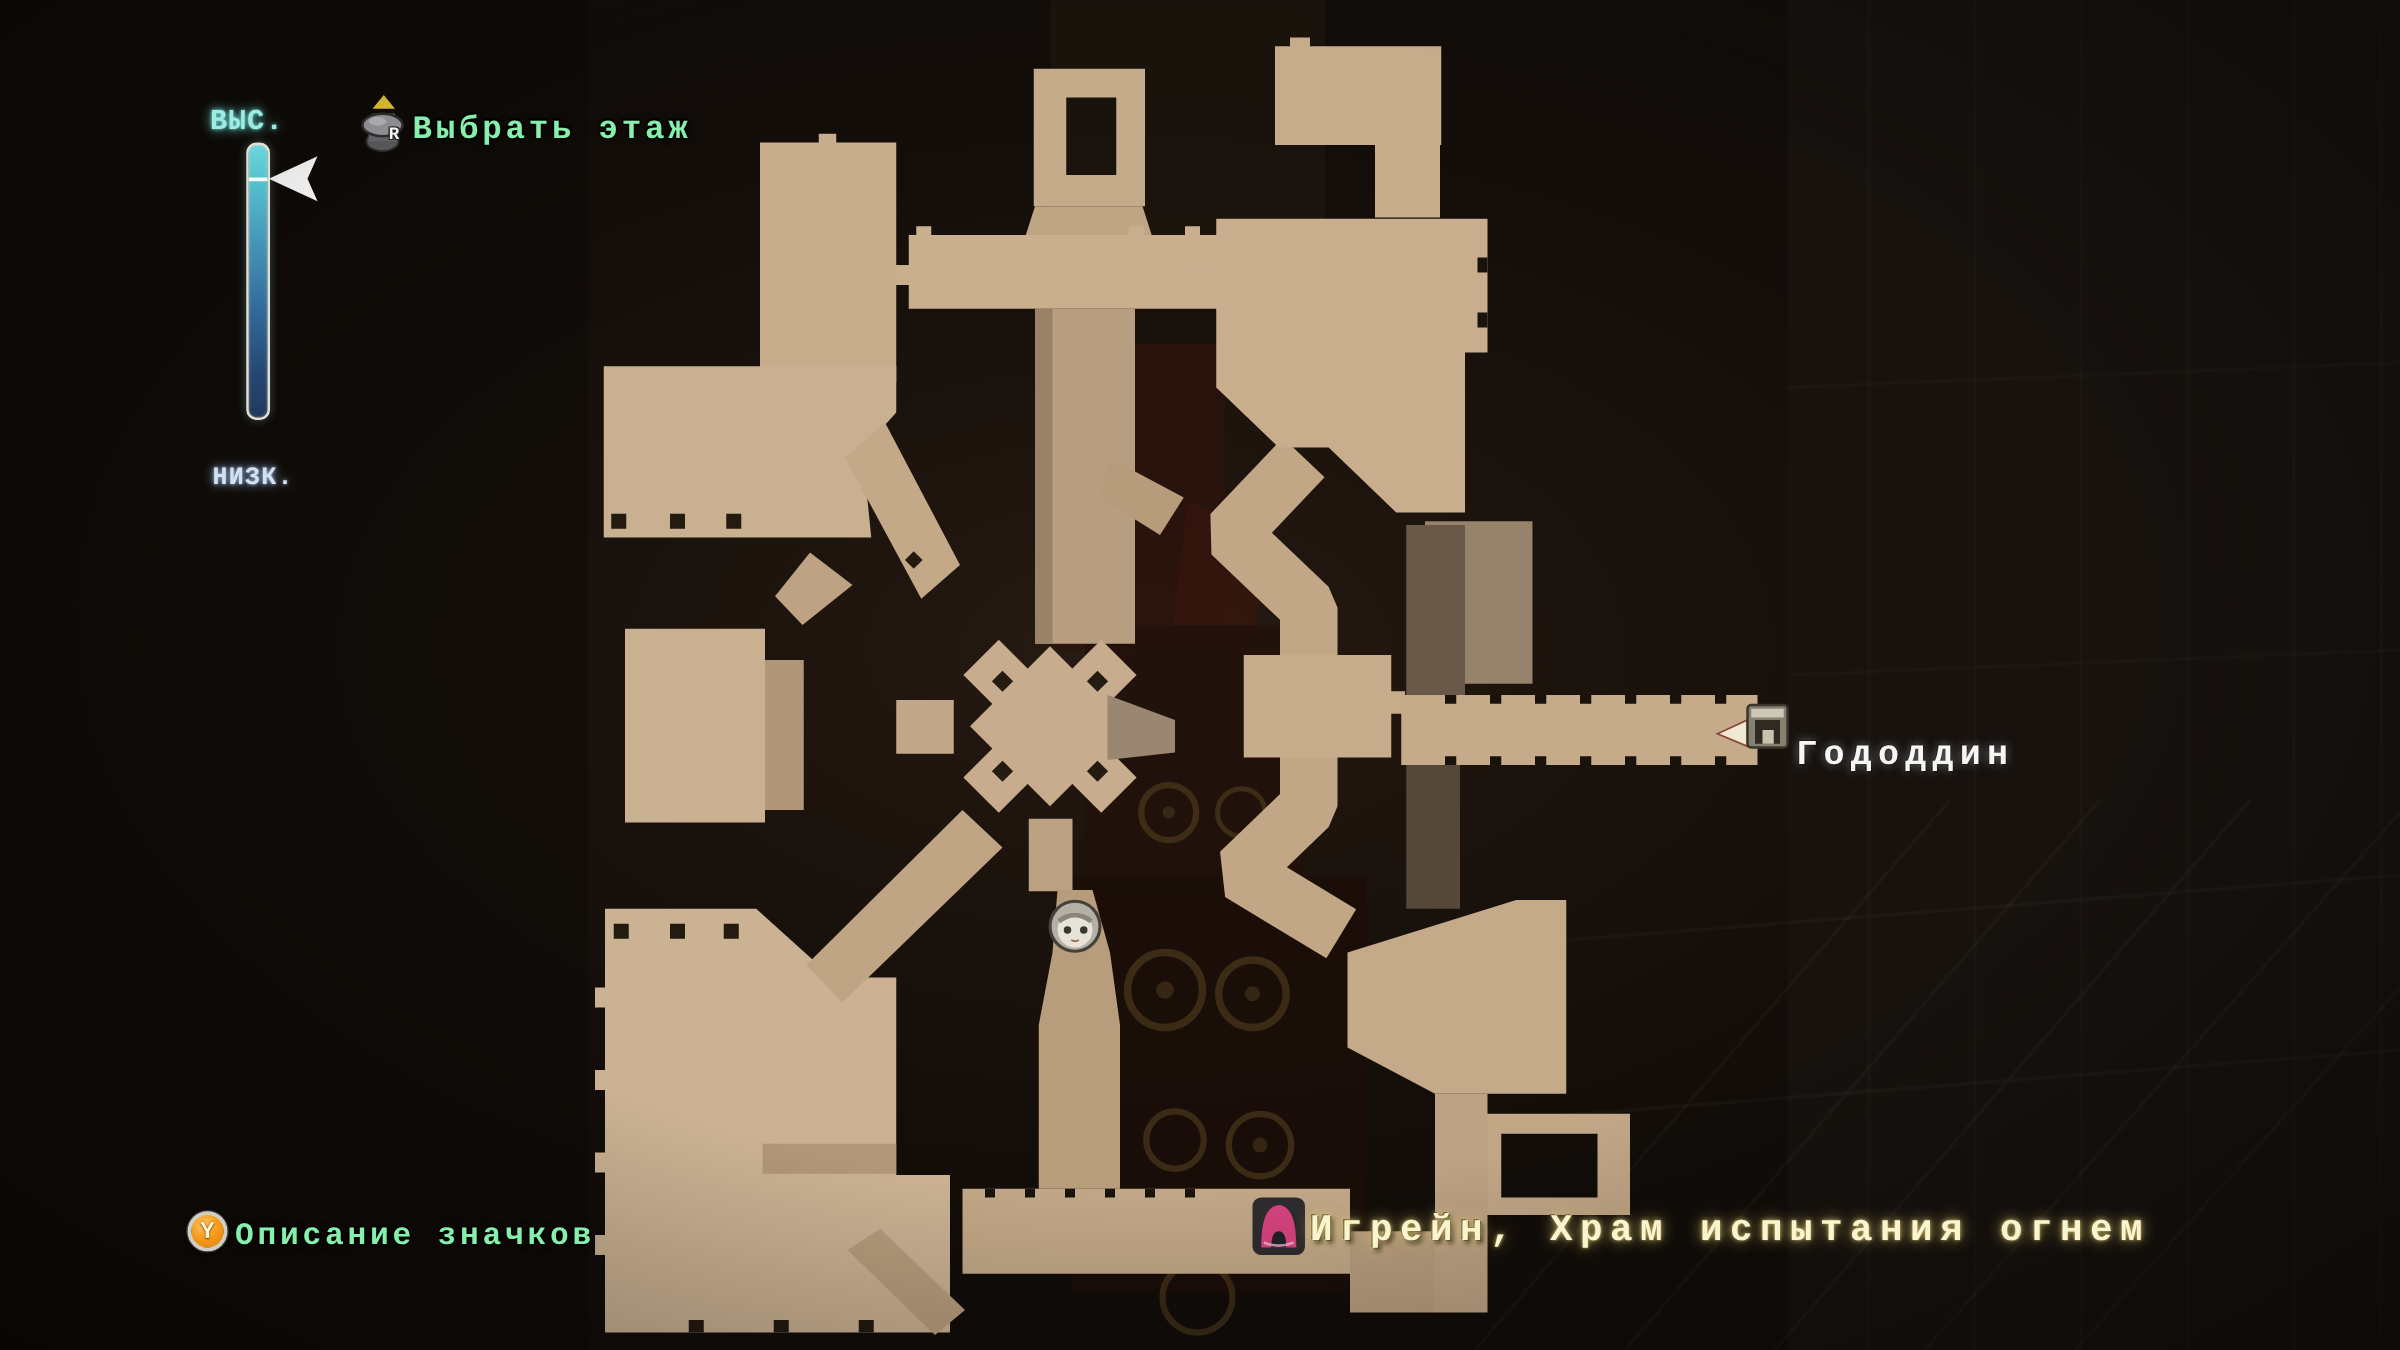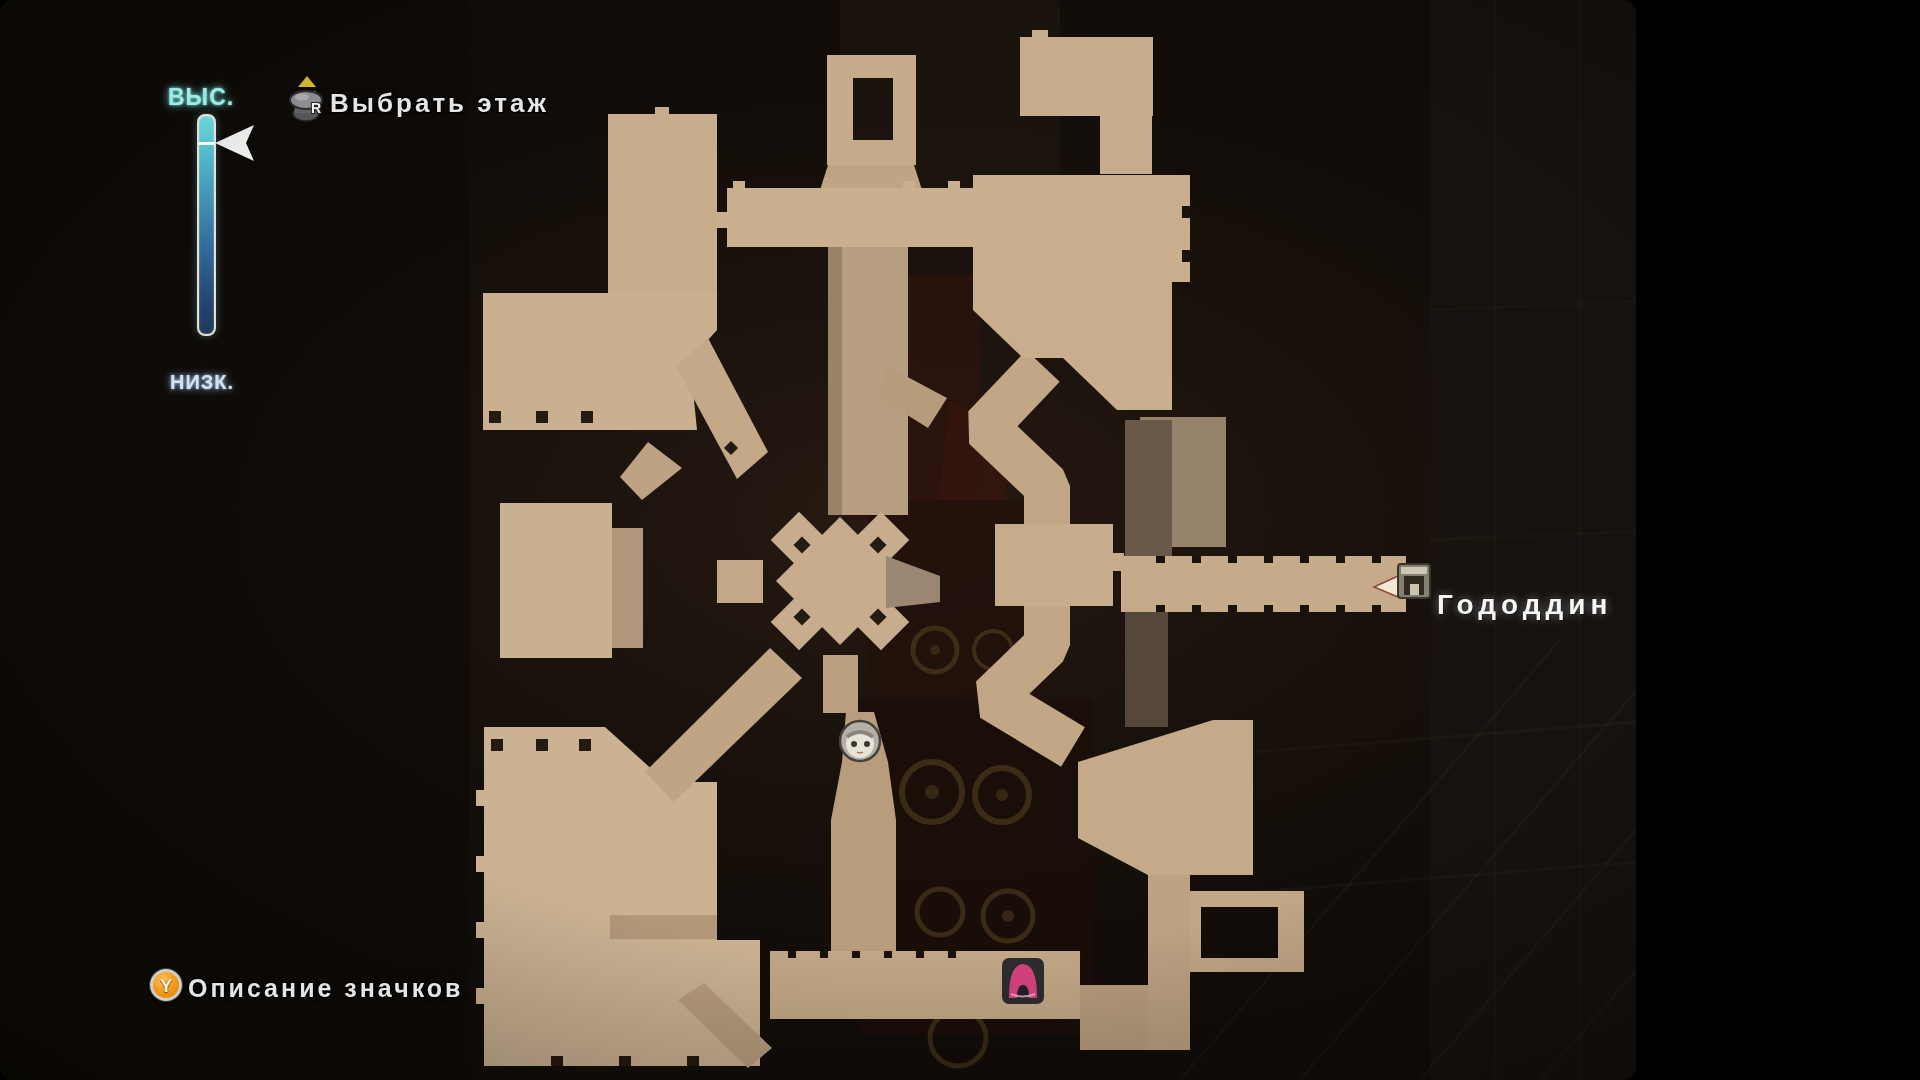--- a/index.html
+++ b/index.html
@@ -1,25 +1,25 @@
 <!DOCTYPE html>
 <html><head>
 <meta charset="utf-8">
 <style>
   html,body{margin:0;padding:0;background:#000;}
-  .stage{position:relative;width:1636px;height:1080px;overflow:hidden;
-         background:#110d09;font-family:Liberation Sans, sans-serif;border-radius:14px;}
+  .stage{position:relative;width:1920px;height:1080px;overflow:hidden;
+         background:#110d09;font-family:Liberation Mono, monospace;}
   .map-svg{position:absolute;left:0;top:0;z-index:1;}
   .vignette{position:absolute;left:0;top:0;width:1920px;height:1080px;z-index:2;
             background:radial-gradient(ellipse at 48% 45%, rgba(0,0,0,0) 55%, rgba(0,0,0,0.45) 100%);
             pointer-events:none;}
   .hud{position:absolute;z-index:3;white-space:nowrap;font-weight:bold;}
   .outline{text-shadow:-1px -1px 0 rgba(0,0,0,.9),1px -1px 0 rgba(0,0,0,.9),
            -1px 1px 0 rgba(0,0,0,.9),1px 1px 0 rgba(0,0,0,.9),0 0 7px rgba(0,0,0,.85);}
-  .hint-text{color:#e5e5e5;font-size:26px;letter-spacing:3px;}
+  .hint-text{color:#86efac;font-size:26px;letter-spacing:3px;}
   .high-label{color:#9feae2;font-size:23px;letter-spacing:1px;
       text-shadow:0 0 9px rgba(110,230,225,.95),0 0 3px rgba(140,240,235,.9),1px 1px 2px rgba(0,0,0,.9);}
   .low-label{color:#d4e2f0;font-size:20px;letter-spacing:1px;
       text-shadow:0 0 9px rgba(150,190,240,.95),0 0 3px rgba(190,215,245,.9),1px 1px 2px rgba(0,0,0,.9);margin-top:30px;}
   .gauge{position:absolute;left:197px;top:114px;width:15px;height:218px;z-index:3;
       border:2px solid #e6e0d2;border-radius:8px;
       background:linear-gradient(180deg,#6cd6da 0%,#55c0ce 14%,#4392b5 38%,#316897 62%,#254670 85%,#203a5c 100%);
       box-shadow:0 0 8px rgba(130,210,225,.35), inset 0 0 2px rgba(255,255,255,.5);}
   .gauge-tick{position:absolute;left:0;right:0;top:26px;height:3px;background:#ffffff;opacity:.95;}
   .marker-label{color:#f8f6f0;font-size:28px;letter-spacing:5px;
@@ -275,14 +275,15 @@
   <div class="hud hint-text outline" style="left:330px;top:88px;">Выбрать этаж</div>
 
   <div class="hud marker-label" style="left:1437px;top:577px;">Гододдин</div>
 
   <div class="y-button">
     <div class="y-glyph">Y</div>
   </div>
 
   <div class="hud hint-text outline" style="left:188px;top:974px;font-size:25px;">Описание значков</div>
 
+  <div class="hud location-label" style="left:1048px;top:968px;">Игрейн, Храм испытания огнем</div>
 
 </div>
 
 </body></html>

